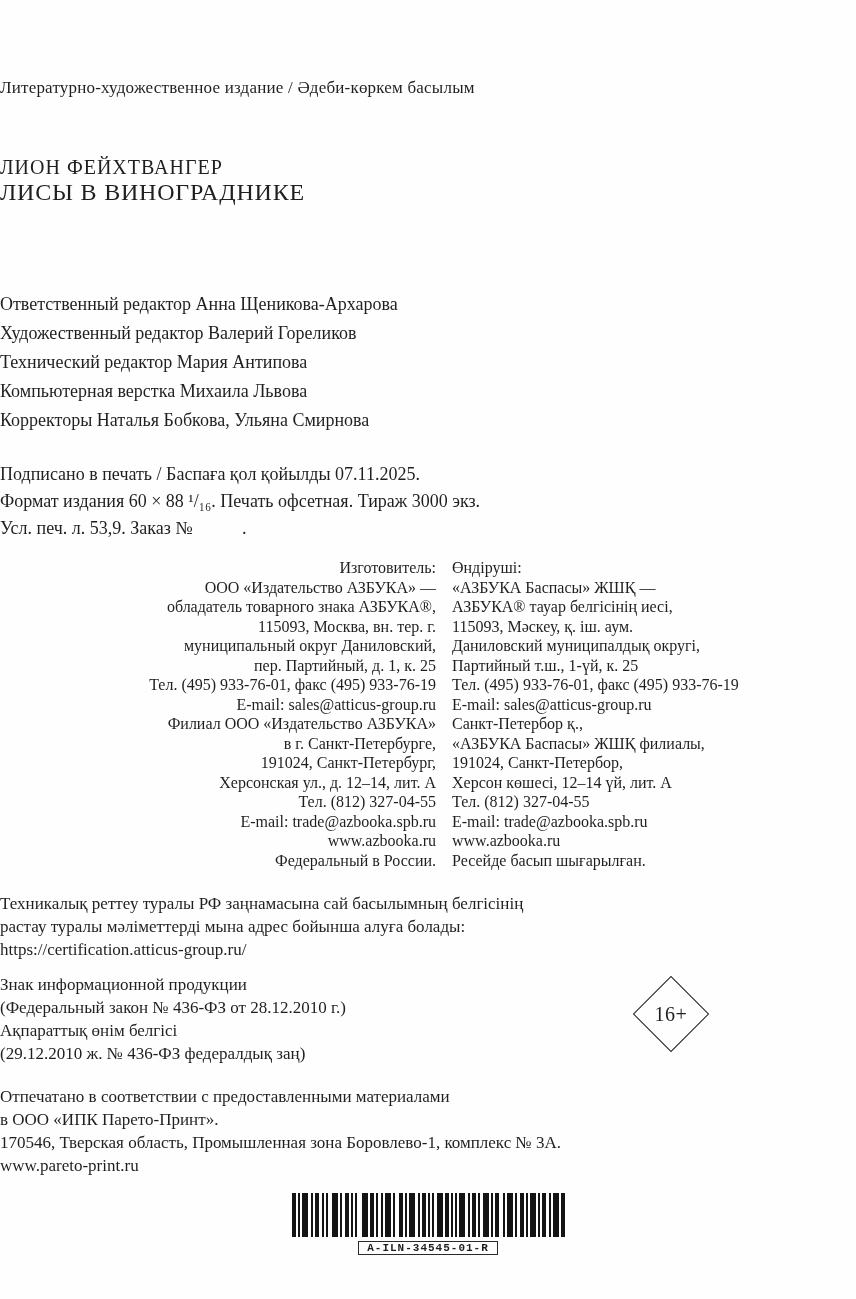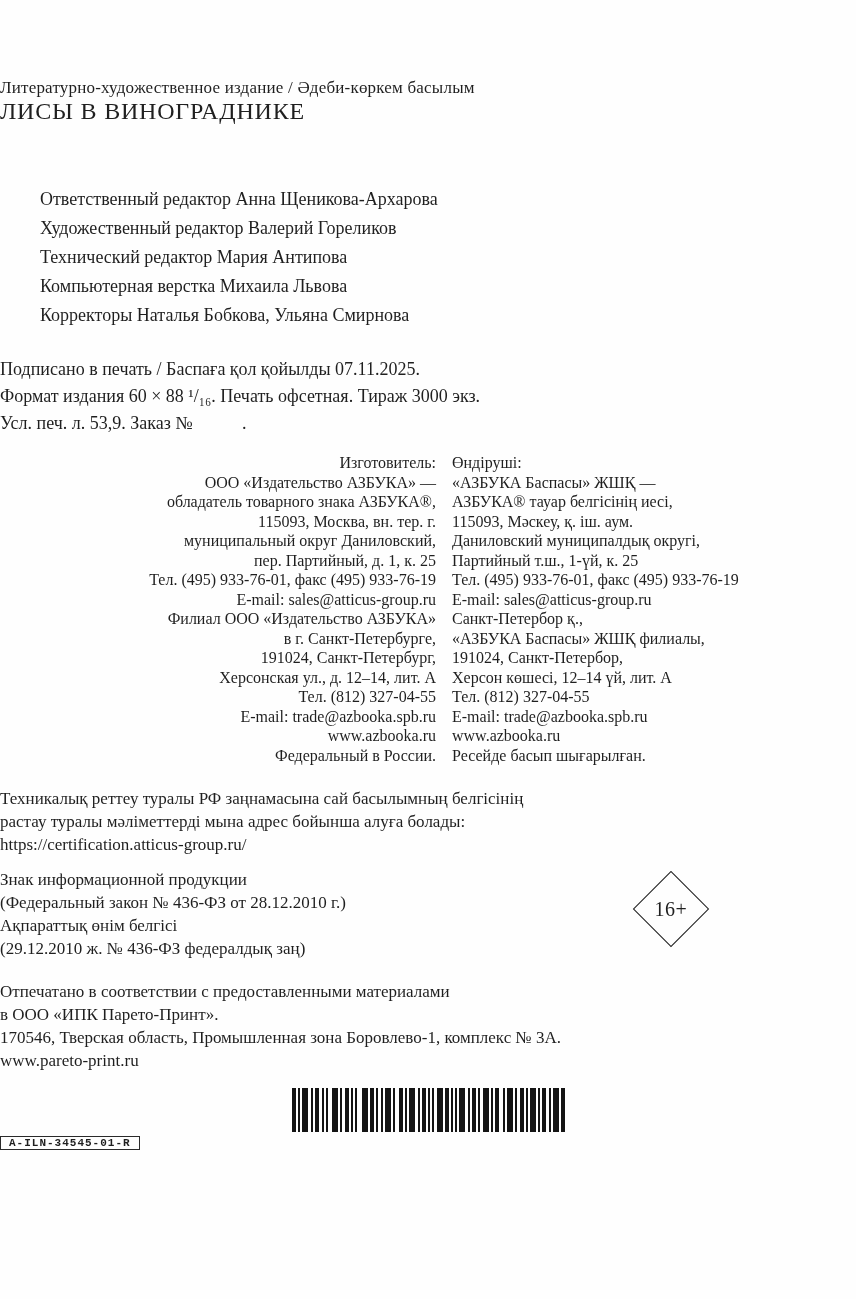--- a/index.html
+++ b/index.html
@@ -29,24 +29,23 @@
   .author {
     margin-top: 58px;
     font-size: 20px;
     letter-spacing: 1px;
   }
   .title {
     font-size: 24px;
     letter-spacing: 0.8px;
   }
   .credits {
-    margin-top: 60px;
+    margin-top: 84px;
     font-size: 18px;
     line-height: 29px;
-    padding-left: 40px;
   }
   .print-info {
     margin-top: 26px;
     font-size: 18px;
     line-height: 27px;
   }
 
   .columns {
     margin: 16px auto 0 auto;
     width: 724px;
@@ -95,21 +94,21 @@
   }
 
   .printer {
     margin-top: 20px;
     font-size: 17px;
     line-height: 23px;
   }
 
   .barcode-wrap {
     margin-top: 16px;
-    text-align: left;
+    text-align: center;
   }
   .barcode {
     display: flex;
     align-items: stretch;
     height: 44px;
     width: fit-content;
     margin: 0 auto;
   }
   .barcode .bar { background: #141414; height: 100%; }
   .barcode .gap { height: 100%; }
@@ -125,20 +124,21 @@
     background: #fefefe;
   }
 </style>
 </head>
 <body>
 
 <div class="page">
 
   <div class="header-line centered">Литературно-художественное издание / Әдеби-көркем басылым</div>
 
+  <div class="author centered">ЛИОН ФЕЙХТВАНГЕР</div>
 
   <div class="title centered">ЛИСЫ В ВИНОГРАДНИКЕ</div>
 
   <div class="credits centered prelines">Ответственный редактор Анна Щеникова-Архарова
 Художественный редактор Валерий Гореликов
 Технический редактор Мария Антипова
 Компьютерная верстка Михаила Львова
 Корректоры Наталья Бобкова, Ульяна Смирнова</div>
 
   <div class="print-info centered prelines">Подписано в печать / Баспаға қол қойылды 07.11.2025.

